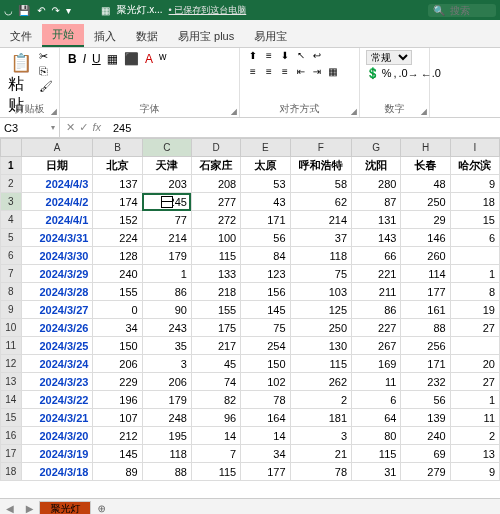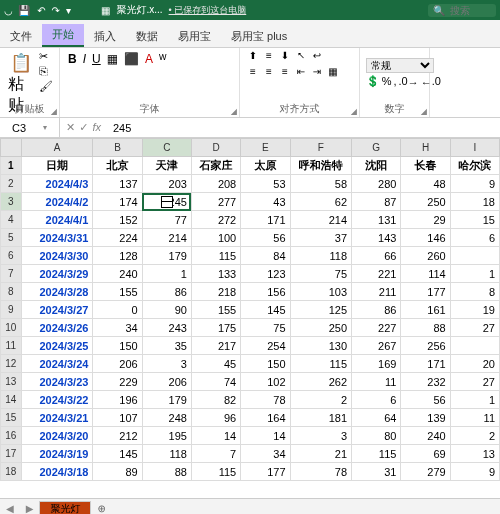--- a/index.html
+++ b/index.html
@@ -8,43 +8,43 @@
 .titlebar { background: #1a6b3f; height: 20px; display: flex; align-items: center; padding: 0 4px; color: #fff; font-size: 10px; }
 .titlebar .qat { display: flex; gap: 6px; }
 .titlebar .qat span { cursor: pointer; }
 .titlebar .title { margin-left: 30px; display: flex; align-items: center; gap: 6px; }
 .titlebar .save-status { color: #e6e6e6; font-size: 9px; text-decoration: underline; }
 .titlebar .search { margin-left: auto; display: flex; align-items: center; gap: 4px; background: #2d7a4e; padding: 1px 6px; border-radius: 3px; }
 .titlebar .search input { background: transparent; border: none; color: #fff; width: 40px; font-size: 10px; outline: none; }
 
 .tabs { background: #f3f3f3; height: 28px; display: flex; align-items: flex-end; border-bottom: 1px solid #d0d0d0; }
 .tabs .tab { padding: 3px 10px; font-size: 11px; color: #333; cursor: pointer; }
-.tabs .tab.active { background: #c4b5fd; border-bottom: 2px solid #1a6b3f; color: #1a6b3f; font-weight: 500; }
+.tabs .tab.active { background: #fca5a5; border-bottom: 2px solid #1a6b3f; color: #1a6b3f; font-weight: 500; }
 
 .ribbon { background: #fff; height: 70px; display: flex; border-bottom: 1px solid #d0d0d0; }
 .ribbon-group { border-right: 1px solid #e0e0e0; padding: 2px 6px; display: flex; flex-direction: column; position: relative; }
 .ribbon-group .label { position: absolute; bottom: 1px; left: 0; right: 0; text-align: center; font-size: 10px; color: #666; }
 .ribbon-group .content { flex: 1; display: flex; align-items: flex-start; gap: 2px; }
 .clip-big { display: flex; flex-direction: column; align-items: center; padding: 2px; cursor: pointer; }
 .clip-big .icon { font-size: 18px; }
 .clip-small { display: flex; flex-direction: column; gap: 2px; font-size: 11px; }
 .clip-small span { cursor: pointer; }
 .font-group select { font-size: 10px; border: 1px solid #ccc; }
 .font-row { display: flex; gap: 2px; margin-top: 2px; }
 .font-row span { cursor: pointer; padding: 0 2px; font-size: 12px; }
 .align-grid { display: grid; grid-template-columns: repeat(6, 14px); grid-template-rows: repeat(2, 14px); gap: 2px; }
 .align-grid span { cursor: pointer; font-size: 10px; text-align: center; }
 .num-col { display: flex; flex-direction: column; gap: 2px; }
-.num-col select { font-size: 10px; border: 1px solid #ccc; width: 68px; margin-top: 8px; }
+.num-col select { font-size: 10px; border: 1px solid #ccc; width: 46px; }
 .num-row { display: flex; gap: 2px; }
 .num-row span { cursor: pointer; font-size: 11px; }
 .mini-arrow { position:absolute; bottom:1px; right:2px; font-size:8px; color:#888; cursor:pointer; }
 
 .formula-bar { height: 20px; display: flex; align-items: center; border-bottom: 1px solid #d0d0d0; font-size: 11px; }
-.name-box { width: 60px; border-right: 1px solid #d0d0d0; padding: 0 12px; height: 100%; display: flex; align-items: center; }
+.name-box { width: 60px; border-right: 1px solid #d0d0d0; padding: 0 4px; height: 100%; display: flex; align-items: center; }
 .name-box input { border: none; width: 100%; font-size: 11px; outline: none; }
 .fb-btns { display: flex; gap: 4px; padding: 0 6px; color: #888; }
 .fb-btns span { cursor: pointer; }
 .fb-input { flex: 1; padding: 0 6px; }
 .fb-input input { border: none; width: 100%; font-size: 11px; outline: none; }
 
 .grid-wrap { position: relative; height: 360px; overflow: hidden; }
 table { border-collapse: collapse; width: 100%; table-layout: fixed; }
 .col-header th { background: #e6e6e6; border: 1px solid #ccc; font-weight: normal; font-size: 10px; height: 18px; color: #333; }
 .col-header th.active { background: #d0e0d0; }
@@ -84,22 +84,22 @@
     <span>🔍</span>
     <input placeholder="搜索" style="">
   </div>
 </div>
 
 <div class="tabs">
   <div class="tab">文件</div>
   <div class="tab active">开始</div>
   <div class="tab">插入</div>
   <div class="tab">数据</div>
+  <div class="tab">易用宝 plus</div>
   <div class="tab">易用宝</div>
-  <div class="tab">易用宝 plus</div>
 </div>
 
 <div class="ribbon">
   <div class="ribbon-group" style="width:60px">
     <div class="content">
       <div class="clip-big">
         <span class="icon">📋</span>
         <span style="font-size:16px">粘贴</span>
       </div>
       <div class="clip-small">

